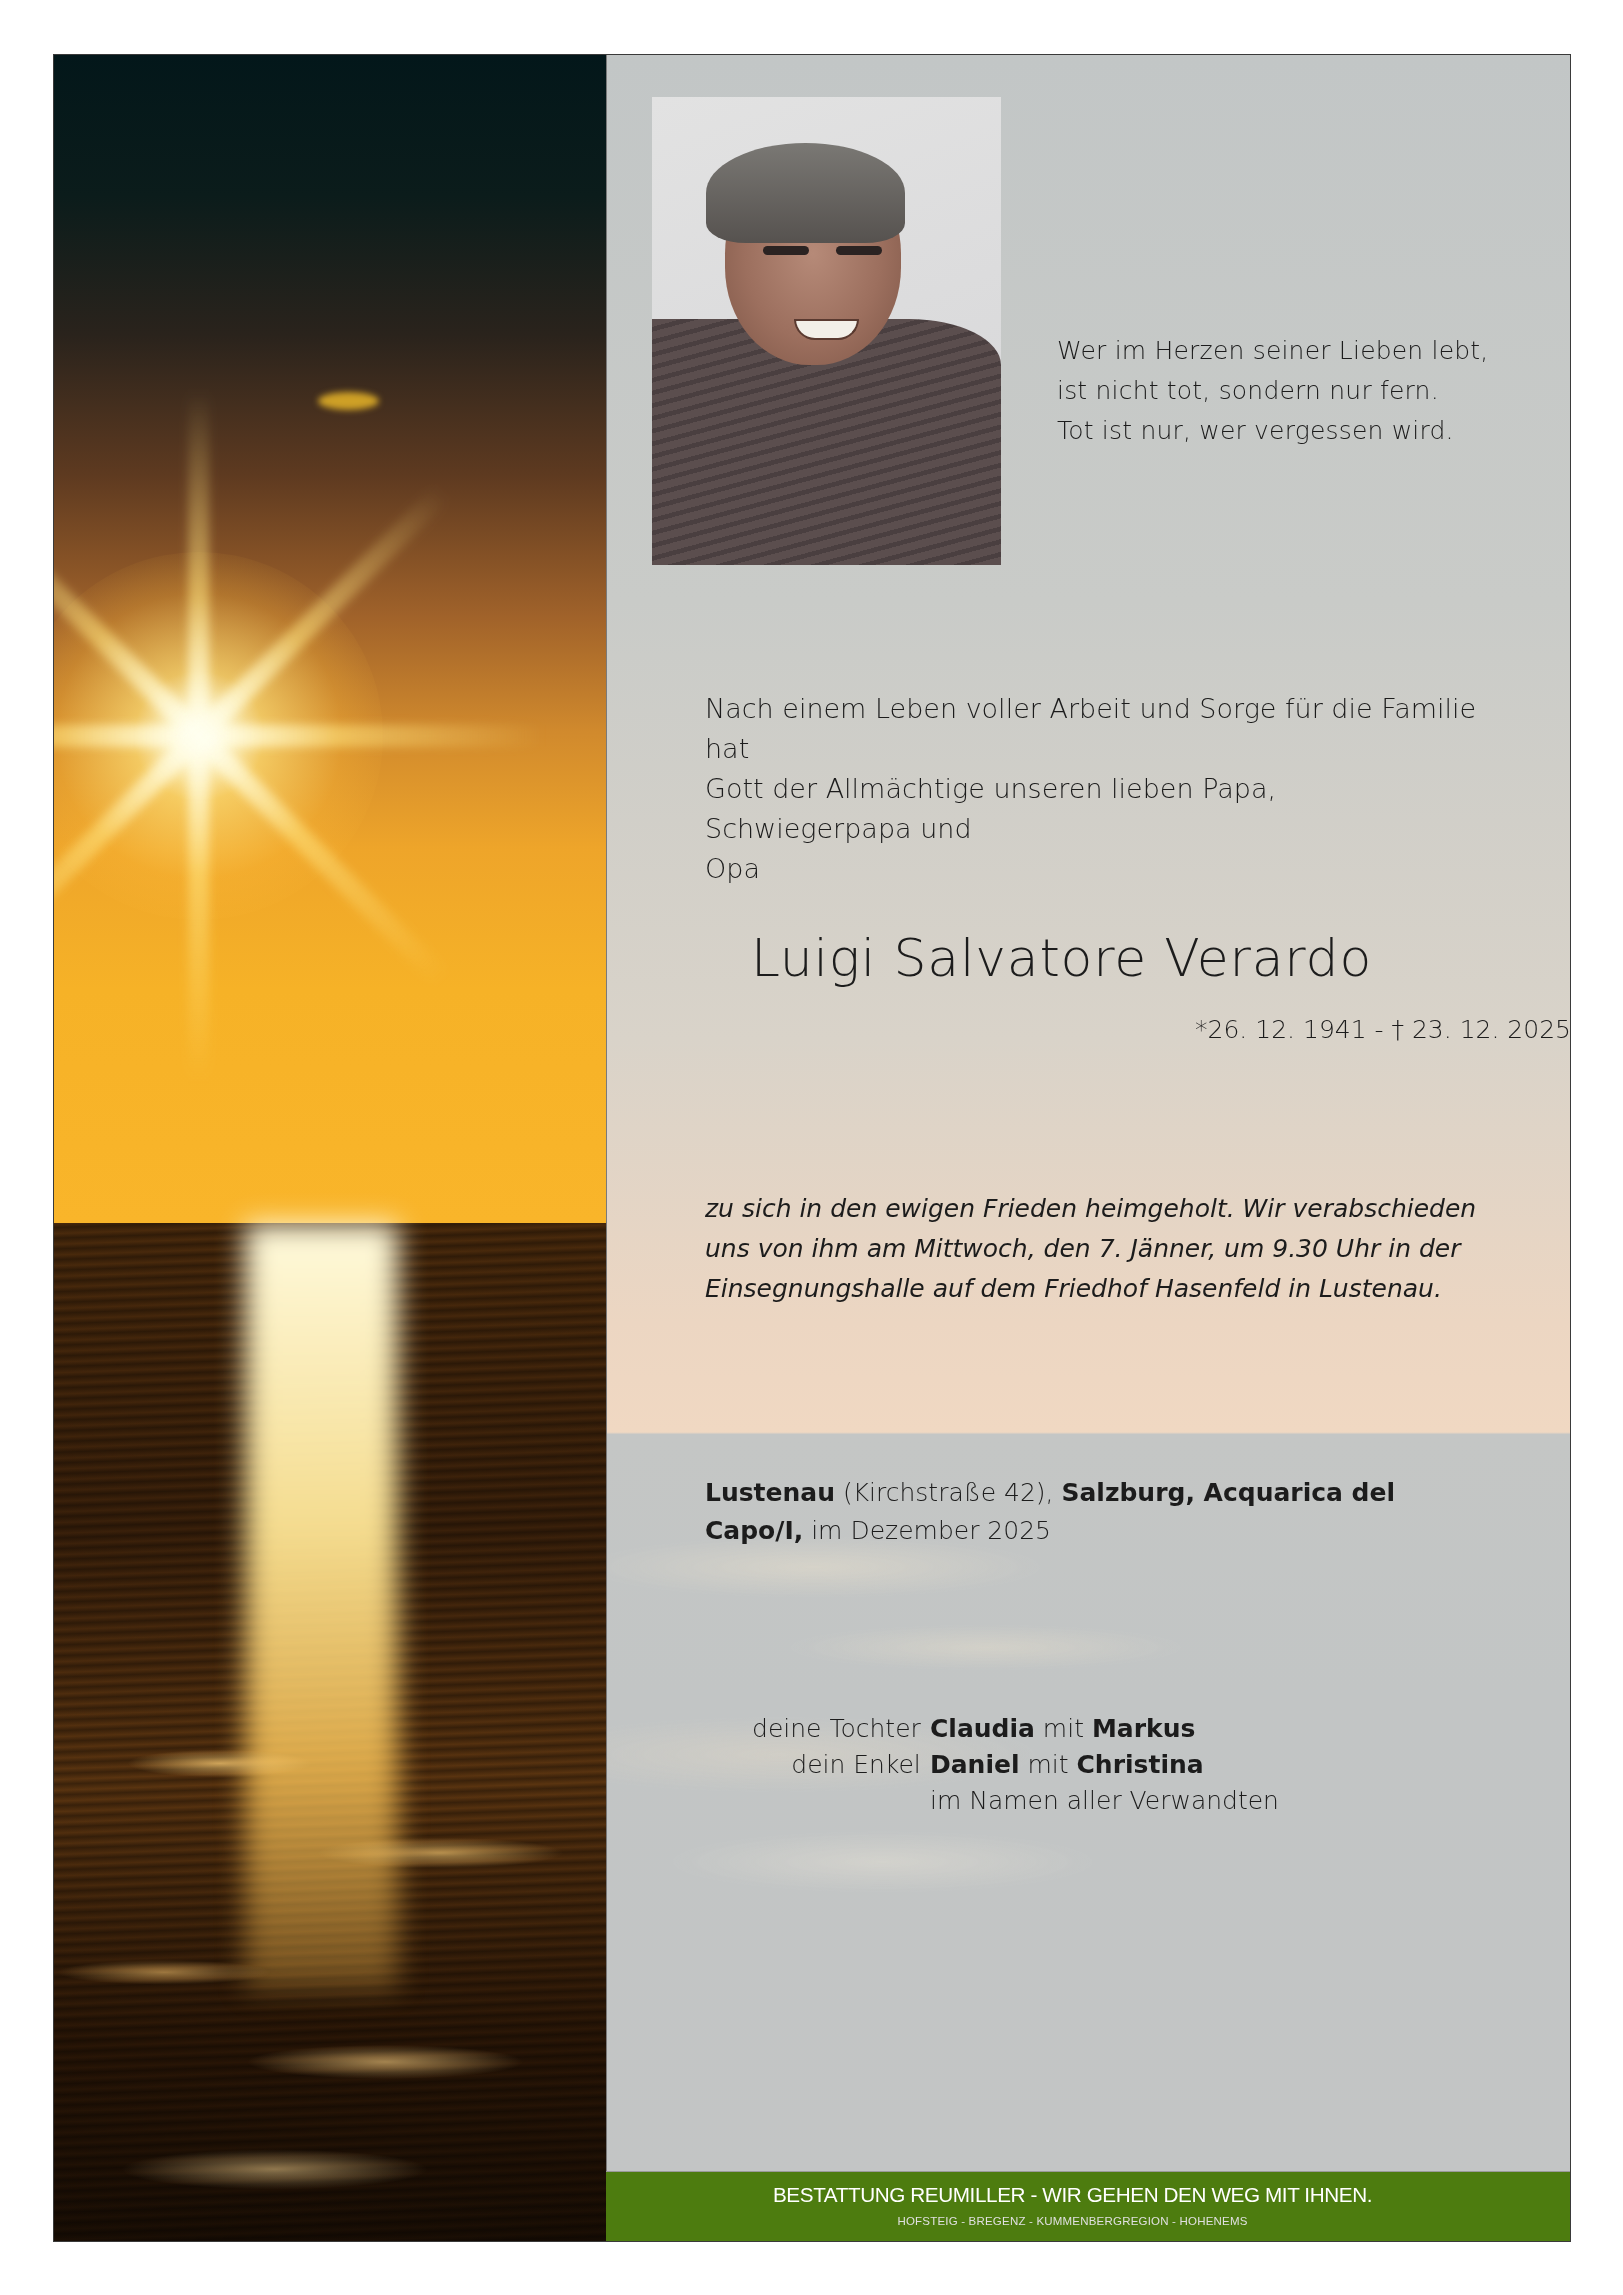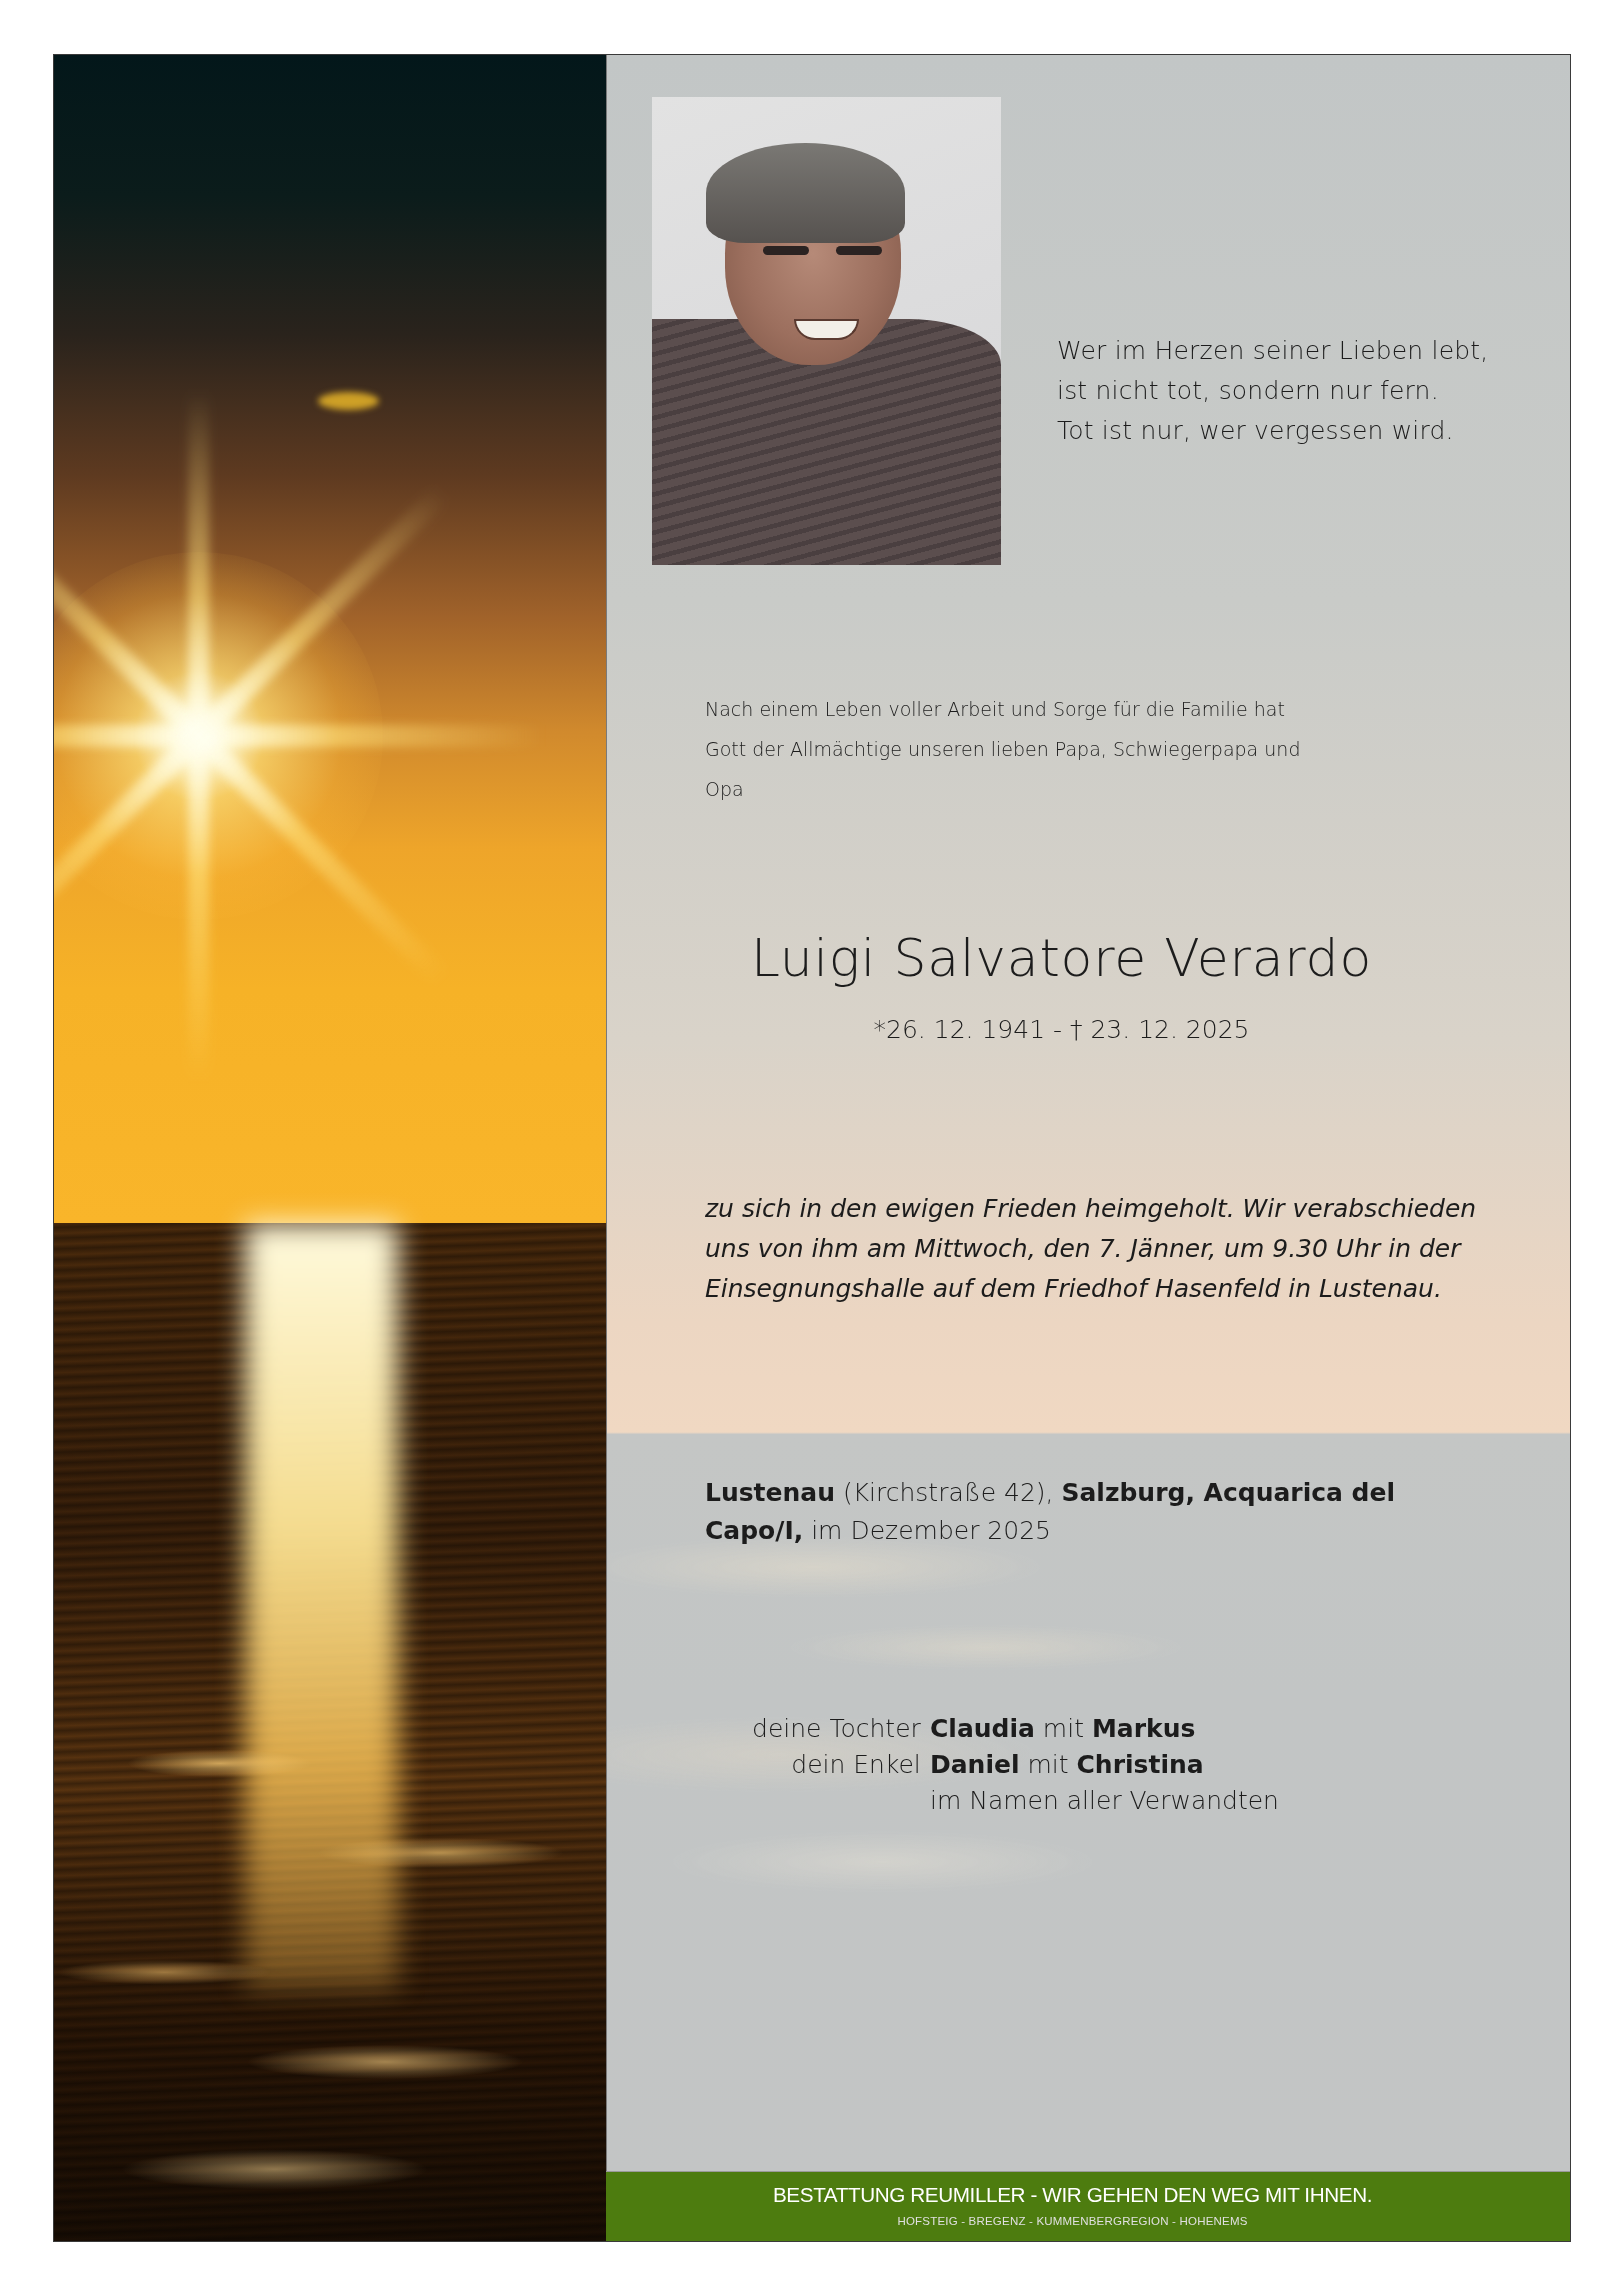--- a/index.html
+++ b/index.html
@@ -100,28 +100,28 @@
     background:#f2efe8; border:2.3px solid #5a3a30;
   }
   .portrait .brow1,.portrait .brow2{position:absolute;top:149px;width:46px;height:9.2px;background:#2b2322;border-radius:4.6px}
   .portrait .brow1{left:111px}.portrait .brow2{left:184px}
 
   .text-block { position: absolute; font-family: "DejaVu Sans", sans-serif; font-weight: 300; color: #1c1c1c; }
   .quote {
     left: 1057px; top: 331px; width: 490px; font-size: 25px; line-height: 40px; letter-spacing: 0.2px;
   }
   .intro {
-    left: 705px; top: 689px; width: 781px; font-size: 19px; line-height: 40px;
+    left: 705px; top: 689px; width: 781px; font-size: 27px; line-height: 40px;
   }
   .name {
     left: 552px; width: 1019px; top: 928px; text-align: center; font-size: 52px; font-weight: 300;
     letter-spacing: 0.8px;
   }
   .dates {
-    left: 552px; width: 1019px; top: 1015px; text-align: center; font-size: 25px;
+    left: 552px; width: 1019px; top: 1015px; text-align: right; font-size: 25px;
   }
   .ceremony {
     left: 705px; top: 1189px; width: 781px; font-size: 25px; line-height: 40px; font-style: italic;
   }
   .location {
     left: 705px; top: 1474px; width: 781px; font-size: 25px; line-height: 38px;
   }
   .location b { font-weight: bold; }
   .survivors {
     left: 705px; top: 1711px; width: 842px; font-size: 25px; line-height: 36px;

